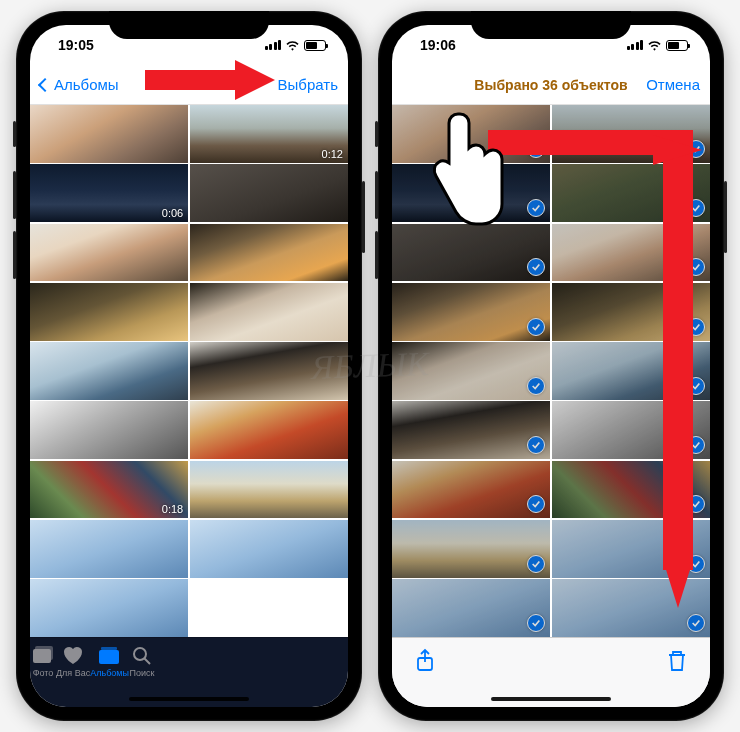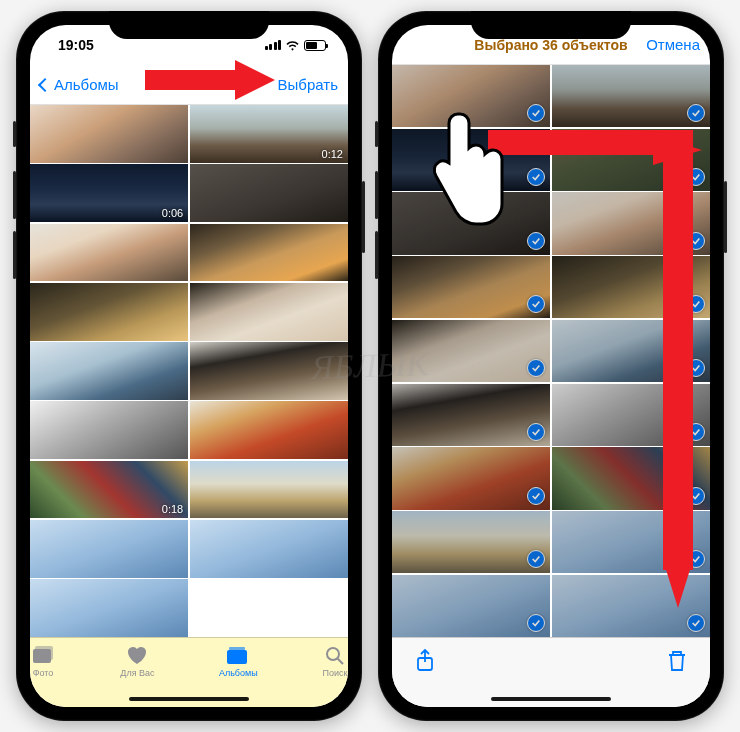--- a/index.html
+++ b/index.html
@@ -112,24 +112,24 @@
   .check {
     position:absolute; bottom:5px; right:5px; width:18px; height:18px;
     background:#007aff; border-radius:50%; border:1.5px solid #fff;
     display:flex; align-items:center; justify-content:center;
     box-shadow: 0 0 3px rgba(0,0,0,0.3);
   }
   .check svg { width:10px; height:10px; }
 
   .tabbar {
     height: 70px;
-    background:#fef9c3;
+    background:#0f172a;
     border-top:0.5px solid rgba(0,0,0,0.18);
     display:flex;
-    justify-content:space-between;
+    justify-content:flex-start;
     align-items:flex-start;
     padding-top:6px;
   }
   .tab { display:flex; flex-direction:column; align-items:center; gap:2px; font-size:9px; color:#8e8e93; }
   .tab.active { color:#007aff; }
   .tab .ico { width:26px; height:22px; display:flex; align-items:center; justify-content:center;}
 
   .toolbar2 {
     height: 70px;
     background:#f8f8f9;
@@ -281,20 +281,37 @@
   </div>
 </div>
 
 <div class="phone">
   <div class="sidebtn l1"></div>
     <div class="sidebtn l2"></div>
     <div class="sidebtn l3"></div>
     <div class="sidebtn r1"></div>
   <div class="notch"></div>
   <div class="screen">
+    <div class="statusbar">
+      <span>19:06</span>
+      <div class="status-icons">
+        <div class="signal">
+            <span></span>
+            <span></span>
+            <span></span>
+            <span></span>
+          </div>
+        <svg class="wifi" viewBox="0 0 20 14">
+            <path d="M10 13.5a1.4 1.4 0 100-2.8 1.4 1.4 0 000 2.8zm-3.6-4.1a5.1 5.1 0 017.2 0l1.5-1.6a7.3 7.3 0 00-10.2 0zm-3-3.2a9.4 9.4 0 0113.2 0l1.5-1.6a11.6 11.6 0 00-16.2 0z" fill="#000"></path>
+          </svg>
+        <div class="batt">
+            <div class="fill"></div>
+          </div>
+      </div>
+    </div>
     <div class="navbar">
       <div class="nav-left"></div>
       <div class="nav-title">Выбрано 36 объектов</div>
       <div class="nav-right">
         <span>Отмена</span>
       </div>
     </div>
     <div class="grid">
       <div class="cell dim p-girl">
           <div class="check">

